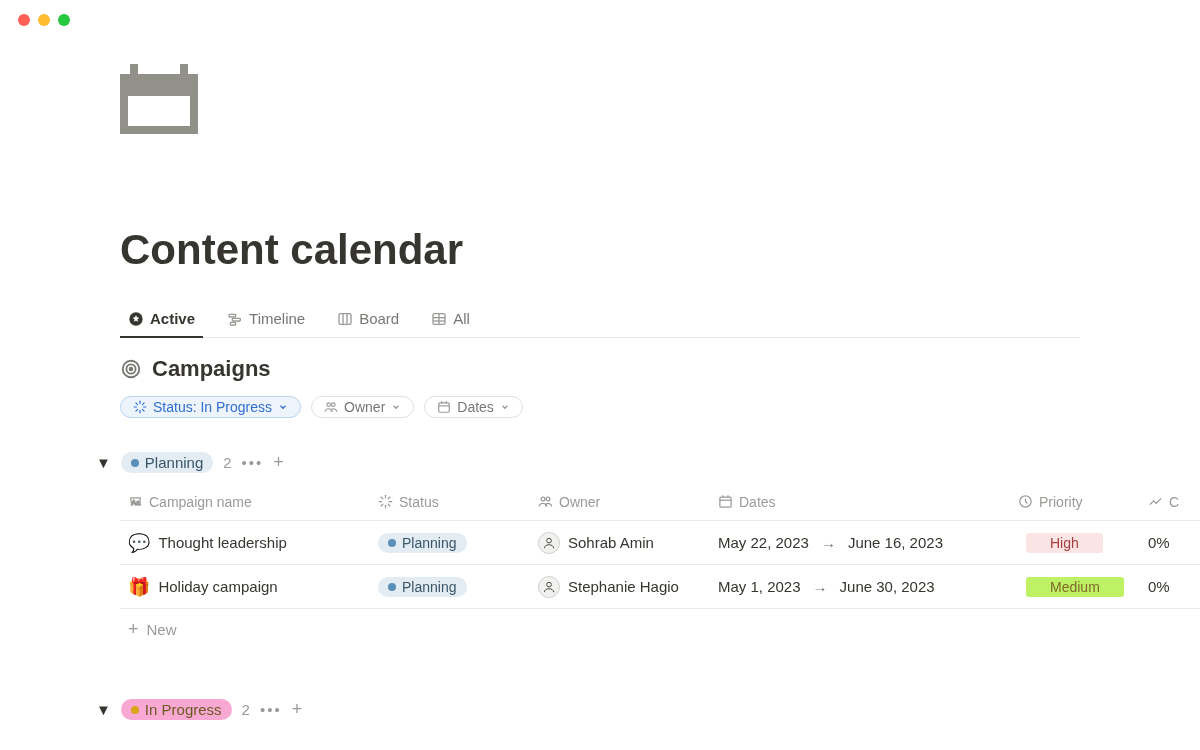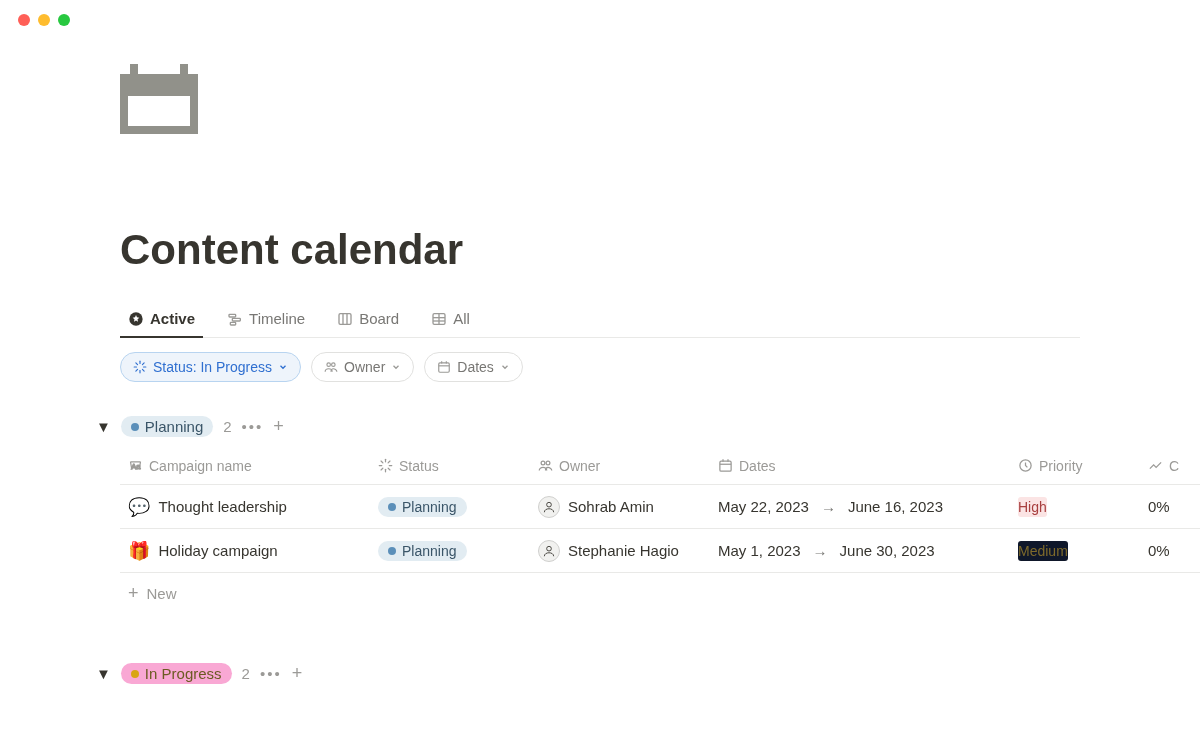--- a/index.html
+++ b/index.html
@@ -99,21 +99,21 @@
 }
 .filters {
   display: flex;
   gap: 10px;
   margin-top: 14px;
 }
 .filter-pill {
   display: flex;
   align-items: center;
   gap: 6px;
-  height: 30px;
+  height: 22px;
   padding: 0 12px;
   border: 1px solid #e1e1df;
   border-radius: 16px;
   font-size: 14px;
   color: #787774;
   background: #ffffff;
   cursor: pointer;
 }
 .filter-pill.active {
   border-color: #b8d4f0;
@@ -194,26 +194,27 @@
 .status-pill .dot { width: 8px; height: 8px; border-radius: 50%; background: #5b8fb9; }
 .avatar {
   width: 22px; height: 22px; border-radius: 50%;
   background: #f1f1ef;
   display: inline-flex; align-items: center; justify-content: center;
   border: 1px solid #d0d0ce;
 }
 .avatar svg { width: 14px; height: 14px; }
 .priority-tag {
   display: inline-block;
-  padding: 2px 0;
+  padding: 2px 24px;
   border-radius: 3px;
   font-size: 14px;
+  margin-left: 8px;
 }
 .prio-high { background: #fbe4e4; color: #a83f3f; }
-.prio-medium { background: #0f172a; color: #7e6a2b; }
+.prio-medium { background: #bef264; color: #7e6a2b; }
 .arrow { color: #787774; margin: 0 4px; }
 .new-row {
   display: flex; align-items: center; gap: 8px;
   height: 40px; padding-left: 8px;
   color: #9b9a97; font-size: 15px;
   cursor: pointer;
 }
 .new-row .plus { font-size: 18px; }
 </style>
 </head>
@@ -264,20 +265,28 @@
       <svg viewBox="0 0 24 24" fill="none" stroke="#9b9a97" stroke-width="2">
           <rect x="3" y="4" width="18" height="16" rx="2"></rect>
           <line x1="3" y1="10" x2="21" y2="10"></line>
           <line x1="3" y1="15" x2="21" y2="15"></line>
           <line x1="12" y1="4" x2="12" y2="20"></line>
         </svg>
       <span>All</span>
     </div>
   </div>
 
+  <div class="section-heading">
+    <svg viewBox="0 0 24 24" fill="none" stroke="currentColor" stroke-width="2">
+        <circle cx="12" cy="12" r="9"></circle>
+        <circle cx="12" cy="12" r="5"></circle>
+        <circle cx="12" cy="12" r="1.5" fill="currentColor"></circle>
+      </svg>
+    <div class="section-title">Campaigns</div>
+  </div>
 
   <div class="filters">
     <div class="filter-pill active">
       <svg viewBox="0 0 24 24" stroke="#2f6fd0" stroke-width="2" fill="none" stroke-linecap="round">
           <line x1="12" y1="2" x2="12" y2="6"></line>
           <line x1="12" y1="18" x2="12" y2="22"></line>
           <line x1="4.9" y1="4.9" x2="7.8" y2="7.8"></line>
           <line x1="16.2" y1="16.2" x2="19.1" y2="19.1"></line>
           <line x1="2" y1="12" x2="6" y2="12"></line>
           <line x1="18" y1="12" x2="22" y2="12"></line>

